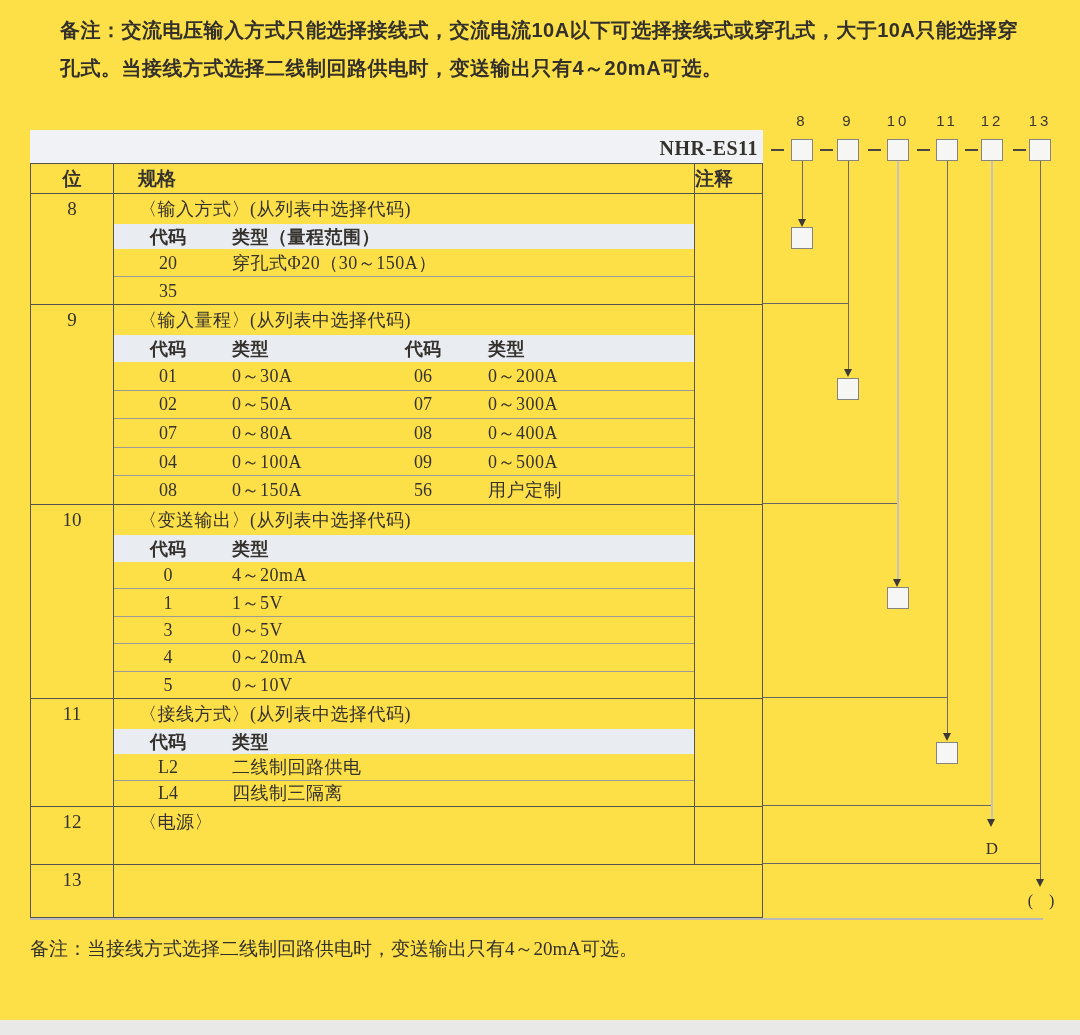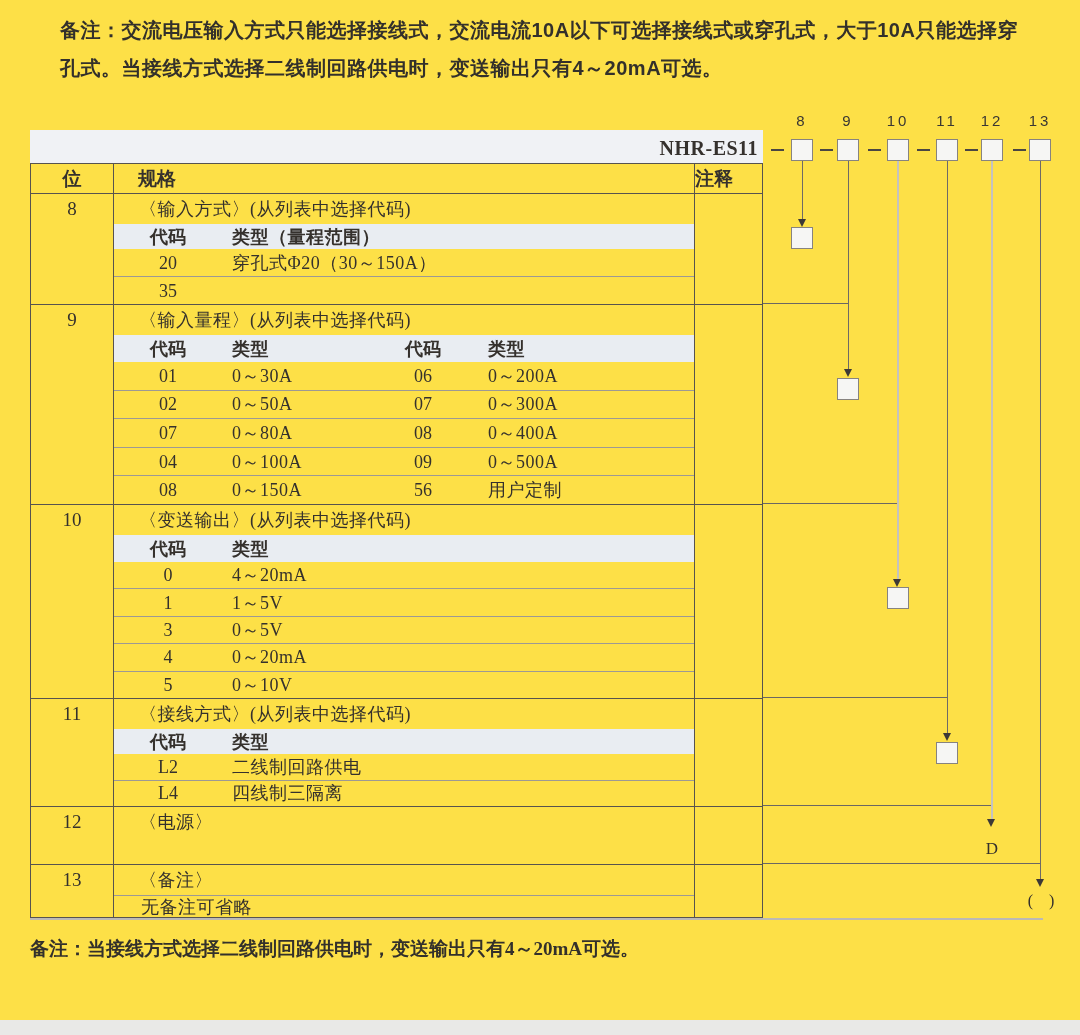--- a/index.html
+++ b/index.html
@@ -12,21 +12,21 @@
   }
   
   .top-note {
     position:absolute; left:60px; top:11px; width:965px;
     font-family:"Liberation Sans","DejaVu Sans",sans-serif;
     font-weight:bold; font-size:20px; line-height:38px;
     letter-spacing:0.5px; color:#33302b;
   }
   .bottom-note {
     position:absolute; left:30px; top:936px; width:1000px;
-    font-weight:bold; font-size:19px; color:#33302b;
+    font-weight:normal; font-size:19px; color:#33302b;
   }
   
   .title-band { position:absolute; left:30px; top:130px; width:733px; height:33px; background:#f0f2f5; }
   .series-title { position:absolute; left:33px; top:135px; font-size:20px; font-weight:bold; letter-spacing:0.5px; }
   .model-prefix { position:absolute; left:620px; top:137px; width:138px; text-align:right; font-size:20px; font-weight:bold; letter-spacing:0.5px; }
   
   .spec-table {
     position:absolute; left:30px; top:163px; width:733px;
     border:1px solid #57534f; font-size:18px;
   }
@@ -226,28 +226,20 @@
       <div class="spec-cell">
         <div class="sec-title">
             <span>〈电源〉</span>
           </div>
       </div>
       <div class="note-cell"></div>
     </div>
 
     <div class="group g13">
       <div class="pos-cell">13</div>
-      <div class="spec-cell">
-        <div class="sec-title">
-            <span>〈备注〉</span>
-          </div>
-        <div class="entry sep-only">
-          <span class="full-entry">无备注可省略</span>
-        </div>
-      </div>
       <div class="note-cell"></div>
     </div>
   </div>
 
   <div>
 
     <div class="dlabel" style="left:777px;">8</div>
     <div class="dlabel" style="left:823px;">9</div>
     <div class="dlabel" style="left:873px;">10</div>
     <div class="dlabel" style="left:922px;">11</div>

